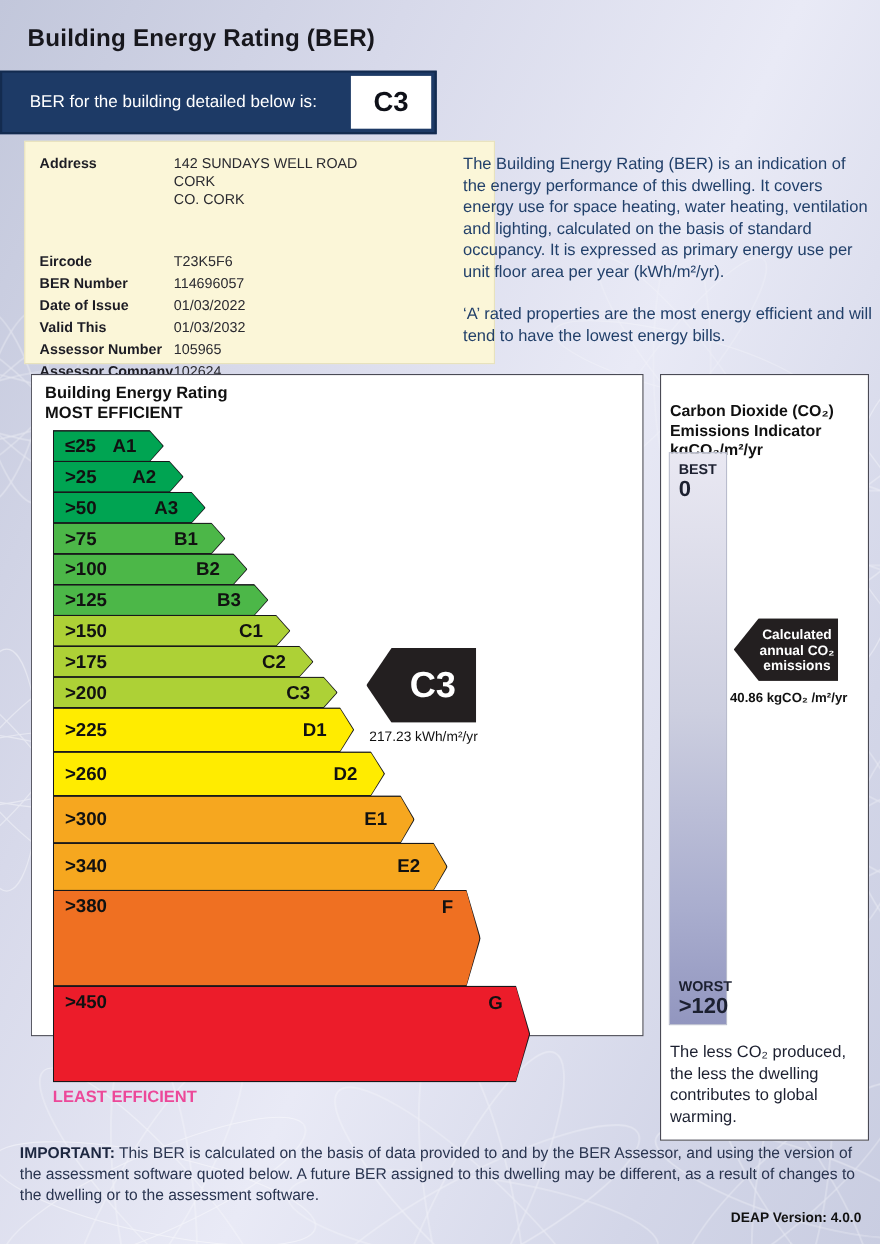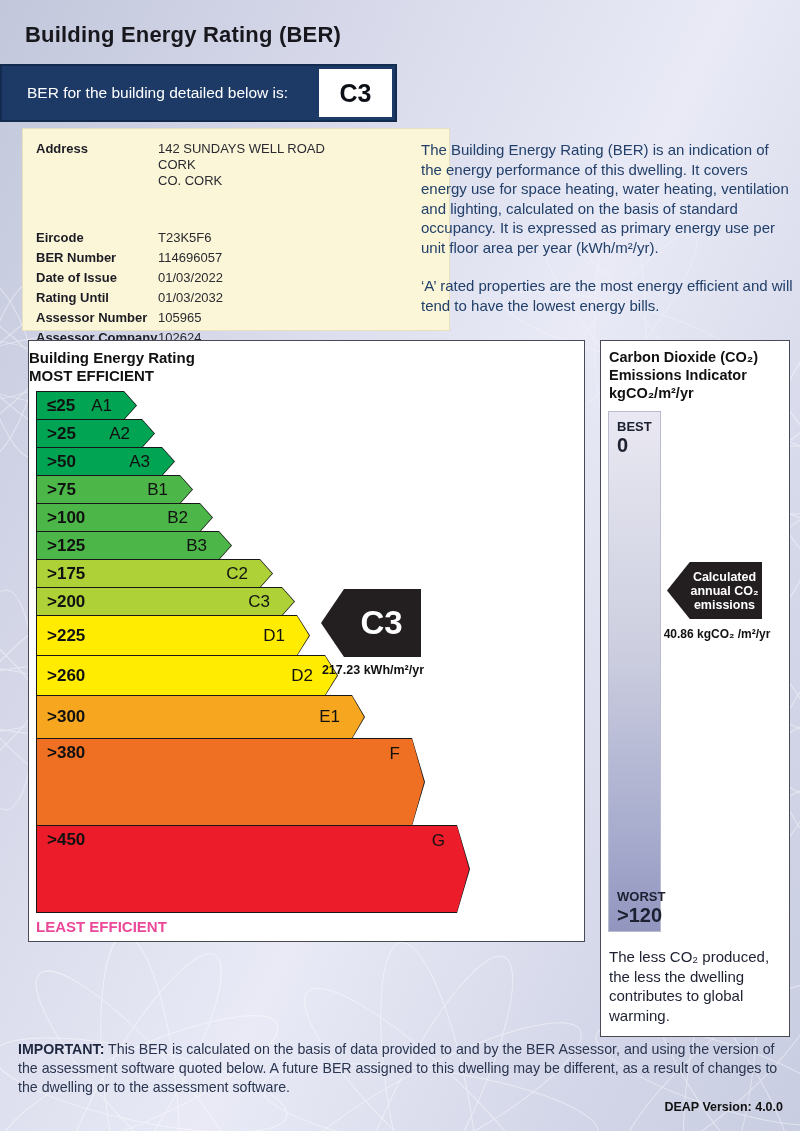--- a/index.html
+++ b/index.html
@@ -35,63 +35,63 @@
   .addr-line { display:block; }
   .detail-rows { margin-top:42px; }
   .detail-rows .info-row { line-height:13px; margin-bottom:7px; }
 
   .description { position:absolute; left:421px; top:140px; width:372px; font-size:15px; line-height:19.5px; color:#22406a; }
   .description p + p { margin-top:19px; }
 
   
   .chart-box {
     position:absolute; left:28px; top:340px; width:557px; height:602px;
-    background:#ffffff; border:1px solid #4a4a55; padding:8px 0 0 0;
+    background:#ffffff; border:1px solid #4a4a55; padding:8px 0 0 12px;
   }
   .chart-head { font-size:15px; font-weight:bold; line-height:18px; color:#111; }
   .scale { position:relative; margin:6px 0 0 7px; width:540px; }
 
   .band {
     position:relative; background:#17171a;
     clip-path:polygon(0 0, calc(100% - 13px) 0, 100% 50%, calc(100% - 13px) 100%, 0 100%);
   }
   .band + .band { margin-top:-1px; }
   .band-fill {
     position:absolute; top:1px; left:1px; right:1px; bottom:1px;
     clip-path:polygon(0 0, calc(100% - 12px) 0, 100% 50%, calc(100% - 12px) 100%, 0 100%);
     display:flex; align-items:center;
   }
   .band .range { padding-left:10px; font-size:17px; font-weight:bold; color:#111; }
-  .band .cls  { position:absolute; right:24px; top:50%; transform:translateY(-50%); font-size:17px; font-weight:normal; color:#111; }
+  .band .cls  { position:absolute; right:24px; top:50%; transform:translateY(-50%); font-size:17px; font-weight:bold; color:#111; }
   .band.tall .band-fill { align-items:flex-start; }
   .band.tall .range { padding-top:4px; }
   .band.tall .cls { top:5px; transform:none; }
 
   .h-sm { height:29px; } .h-d { height:41px; } .h-e { height:44px; } .h-fg { height:88px; }
   .b0{width:101px}.b1{width:119px}.b2{width:139px}.b3{width:157px}.b4{width:177px}
   .b5{width:196px}.b6{width:216px}.b7{width:237px}.b8{width:259px}.b9{width:274px}
   .b10{width:302px}.b11{width:329px}.b12{width:359px}.b13{width:389px}.b14{width:434px}
   .col-a .band-fill{background:#00a452}.col-b .band-fill{background:#4cb748}
   .col-c .band-fill{background:#add136}.col-d .band-fill{background:#ffec00}
   .col-e .band-fill{background:#f6a71f}.col-f .band-fill{background:#ef7022}
   .col-g .band-fill{background:#ec1c2a}
 
   .pointer {
     position:absolute; left:285px; top:198px; width:100px; height:68px; background:#231f20;
     clip-path:polygon(0 50%, 23% 0, 100% 0, 100% 100%, 23% 100%);
     display:flex; align-items:center; justify-content:center; padding-left:21px;
     color:#ffffff; font-size:33px; font-weight:bold;
   }
-  .pointer-value { position:absolute; left:281px; top:272px; width:112px; text-align:center; font-size:12.5px; font-weight:bold; color:#111; }
+  .pointer-value { position:absolute; left:281px; top:272px; width:112px; text-align:center; font-size:12.5px; font-weight:normal; color:#111; }
   .least-label { margin:5px 4px 0 7px; font-size:15px; font-weight:bold; color:#ec4899; }
 
   
   .co2-box {
     position:absolute; left:600px; top:340px; width:190px; height:697px;
-    background:#ffffff; border:1px solid #4a4a55; padding:7px 8px 0 8px;
+    background:#ffffff; border:1px solid #4a4a55; padding:24px 8px 0 8px;
   }
   .co2-head { font-size:14.5px; font-weight:bold; line-height:18px; color:#111; }
   .co2-bar {
     position:absolute; left:7px; top:70px; width:53px; height:521px;
     background:linear-gradient(to bottom,#e9e8f2 0%,#cdcfe0 45%,#a9adce 80%,#9296bf 100%);
     border:1px solid #b9bccd;
   }
   .co2-best  { padding:7px 0 0 8px; }
   .co2-worst { position:absolute; bottom:5px; left:8px; }
   .bar-word  { font-size:13px; font-weight:bold; color:#1c2030; }
@@ -197,21 +197,21 @@
       </div>
       <div class="info-row">
         <span class="info-label">BER Number</span>
         <span class="info-value">114696057</span>
       </div>
       <div class="info-row">
         <span class="info-label">Date of Issue</span>
         <span class="info-value">01/03/2022</span>
       </div>
       <div class="info-row">
-        <span class="info-label">Rating Until</span>
+        <span class="info-label">Valid This</span>
         <span class="info-value">01/03/2032</span>
       </div>
       <div class="info-row">
         <span class="info-label">Assessor Number</span>
         <span class="info-value">105965</span>
       </div>
       <div class="info-row">
         <span class="info-label">Assessor Company No</span>
         <span class="info-value">102624</span>
       </div>
@@ -257,20 +257,26 @@
         <span class="range">&gt;100</span>
         <span class="cls">B2</span>
           </div>
         </div>
       <div class="band h-sm b5 col-b">
           <div class="band-fill">
         <span class="range">&gt;125</span>
         <span class="cls">B3</span>
           </div>
         </div>
+      <div class="band h-sm b6 col-c">
+          <div class="band-fill">
+        <span class="range">&gt;150</span>
+        <span class="cls">C1</span>
+          </div>
+        </div>
       <div class="band h-sm b7 col-c">
           <div class="band-fill">
         <span class="range">&gt;175</span>
         <span class="cls">C2</span>
           </div>
         </div>
       <div class="band h-sm b8 col-c">
           <div class="band-fill">
         <span class="range">&gt;200</span>
         <span class="cls">C3</span>
@@ -285,20 +291,26 @@
       <div class="band h-d b10 col-d">
           <div class="band-fill">
         <span class="range">&gt;260</span>
         <span class="cls">D2</span>
           </div>
         </div>
       <div class="band h-e b11 col-e">
           <div class="band-fill">
         <span class="range">&gt;300</span>
         <span class="cls">E1</span>
+          </div>
+        </div>
+      <div class="band h-e b12 col-e">
+          <div class="band-fill">
+        <span class="range">&gt;340</span>
+        <span class="cls">E2</span>
           </div>
         </div>
       <div class="band tall h-fg b13 col-f">
           <div class="band-fill">
         <span class="range">&gt;380</span>
         <span class="cls">F</span>
           </div>
         </div>
       <div class="band tall h-fg b14 col-g">
           <div class="band-fill">

